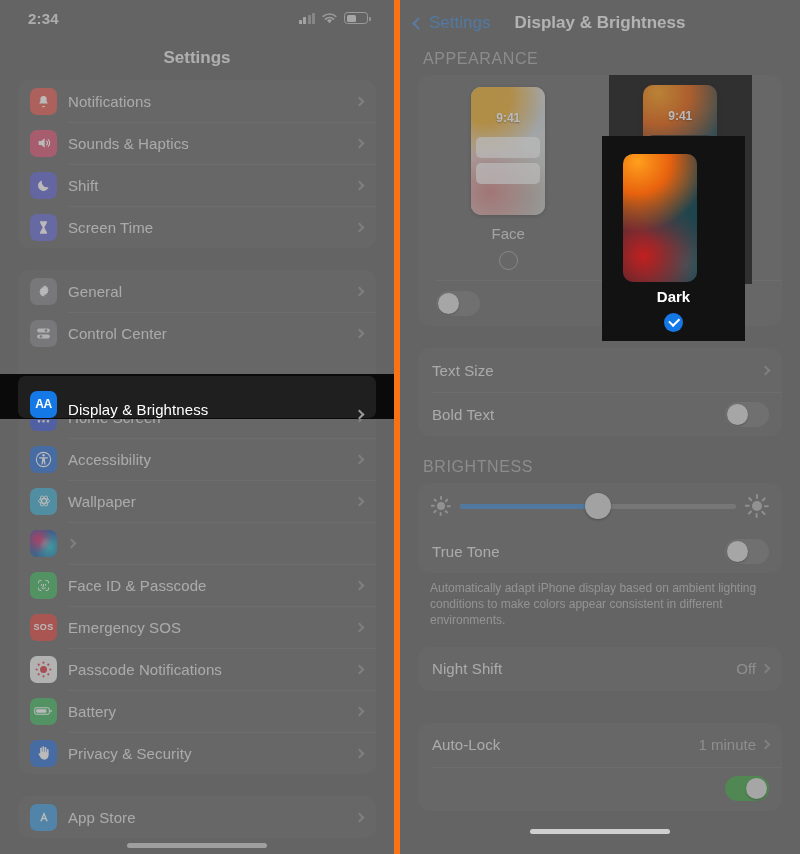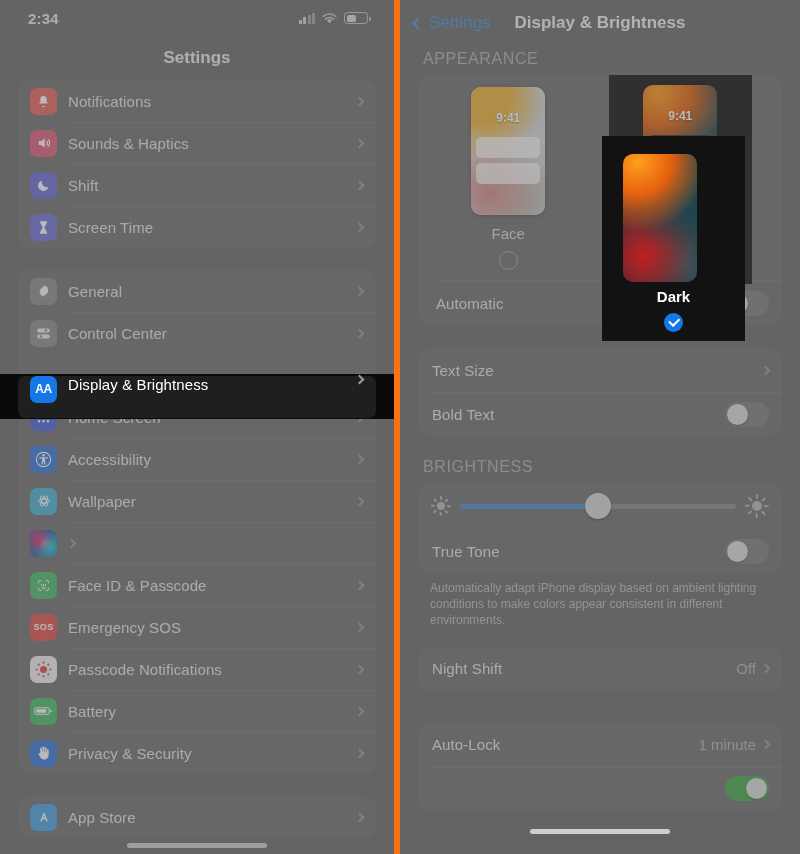--- a/index.html
+++ b/index.html
@@ -123,21 +123,21 @@
   
   .spotlight {
     position: absolute; left: 0; right: 0;
     background: #0a0a0a;
     z-index: 45;
     display:flex; align-items:center;
   }
   .spotlight .inner-row {
     margin: 0 18px; flex: 1;
     background: #1f1f1f; border-radius: 7px;
-    display:flex; align-items:flex-start; height: 42px;
+    display:flex; align-items:flex-end; height: 42px;
     padding: 0 13px 0 12px;
   }
   .spotlight .row-label { color:#ffffff; font-weight: normal; }
 
   
   .toggle {
     width: 44px; height: 25px; border-radius: 13px;
     background: rgba(140,140,140,0.55);
     position: relative; flex: 0 0 44px;
   }
@@ -523,21 +523,20 @@
                 <div class="notif n1"></div>
                 <div class="notif n2"></div>
               </div>
               <div class="opt-label">Dark</div>
               <div class="radio checked"></div>
             </div>
 
           </div>
         </div>
         <div class="auto-row">
-          <div class="row-label">Automatic</div>
           <div class="toggle">
               <div class="knob"></div>
             </div>
         </div>
       </div>
 
       <div class="group">
         <div class="row noicon" style="padding-left:14px;height:44px">
           <div class="row-label">Text Size</div>
           <div class="chev"></div>

